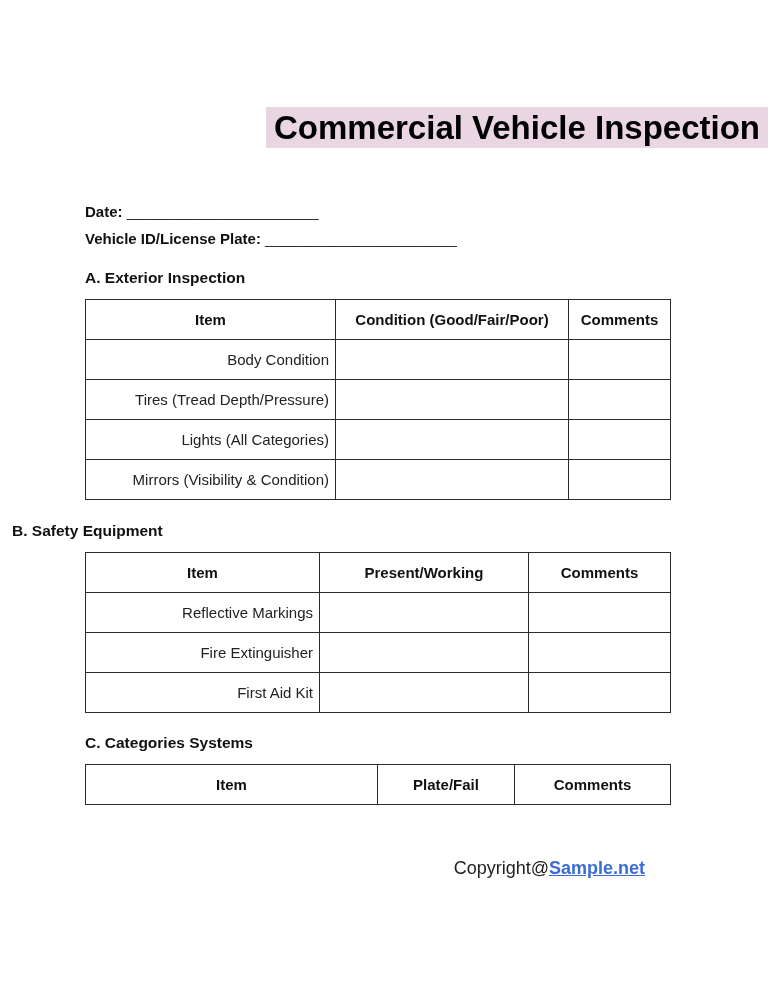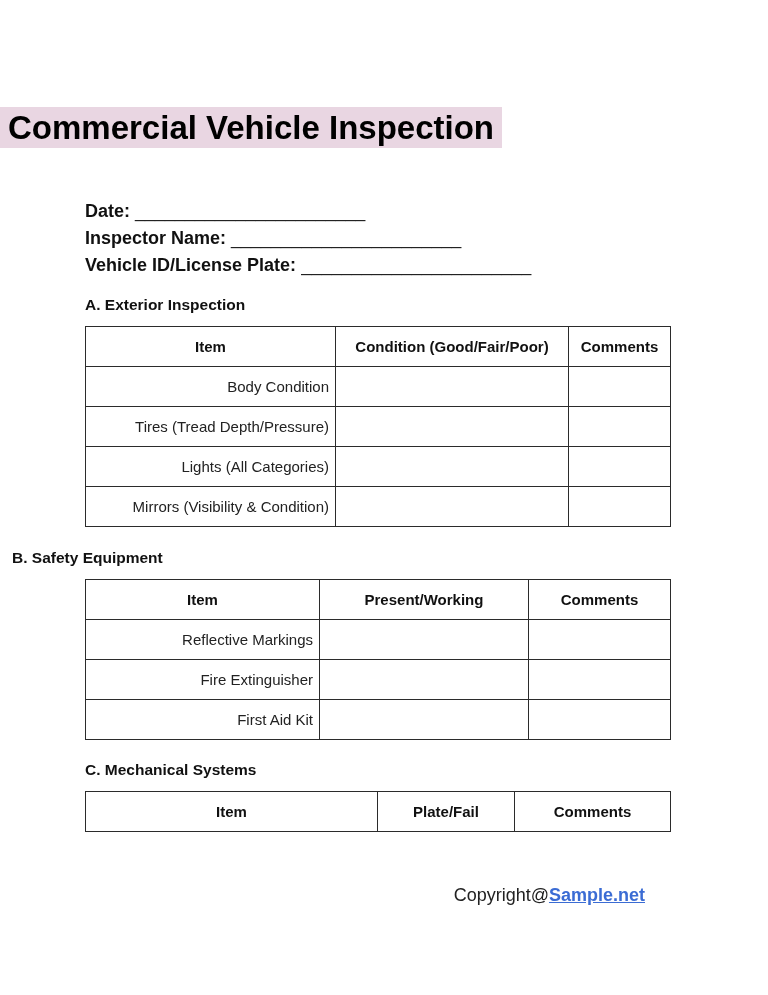--- a/index.html
+++ b/index.html
@@ -16,36 +16,36 @@
   }
   .page {
     position: relative;
     width: 768px;
     height: 995px;
     background: #ffffff;
   }
   
   .title-wrap {
     padding-top: 104px;
-    text-align: left;
+    text-align: right;
     font-weight: bold;
     font-size: 33px;
     line-height: 48px;
     color: #000000;
   }
   .title-line { display: block; }
   .hl {
     background: #e9d6e2;
     padding: 2px 8px;
     box-decoration-break: clone;
   }
   
   .fields {
     margin: 46px 0 0 85px;
-    font-size: 18px;
+    font-size: 15px;
     line-height: 27px;
     color: #111111;
   }
   .field-label { font-weight: bold; }
   .field-line { font-weight: normal; letter-spacing: 0; color: #222222; }
   
   .section-heading {
     margin-left: 85px;
     font-size: 15.5px;
     font-weight: bold;
@@ -103,24 +103,20 @@
 
   <div class="title-wrap">
     <span class="title-line">
       <span class="hl">Commercial Vehicle Inspection</span>
     </span>
   </div>
 
   <div class="fields">
     <div>
       <span class="field-label">Date:</span>
-      <span class="field-line">_______________________</span>
-    </div>
-    <div>
-      <span class="field-label">Inspector Name:</span>
       <span class="field-line">_______________________</span>
     </div>
     <div>
       <span class="field-label">Vehicle ID/License Plate:</span>
       <span class="field-line">_______________________</span>
     </div>
   </div>
 
   <div class="section-heading heading-a">A. Exterior Inspection</div>
 
@@ -184,21 +180,21 @@
       <td></td>
     </tr>
     <tr>
       <td>First Aid Kit</td>
       <td></td>
       <td></td>
     </tr>
   </tbody>
     </table>
 
-  <div class="section-heading heading-c">C. Mechanical Systems</div>
+  <div class="section-heading heading-c">C. Categories Systems</div>
 
   <table>
     <colgroup>
         <col style="width:292px">
         <col style="width:137px">
         <col style="width:156px">
       </colgroup>
     <tbody>
         <tr>
       <th>Item</th>

